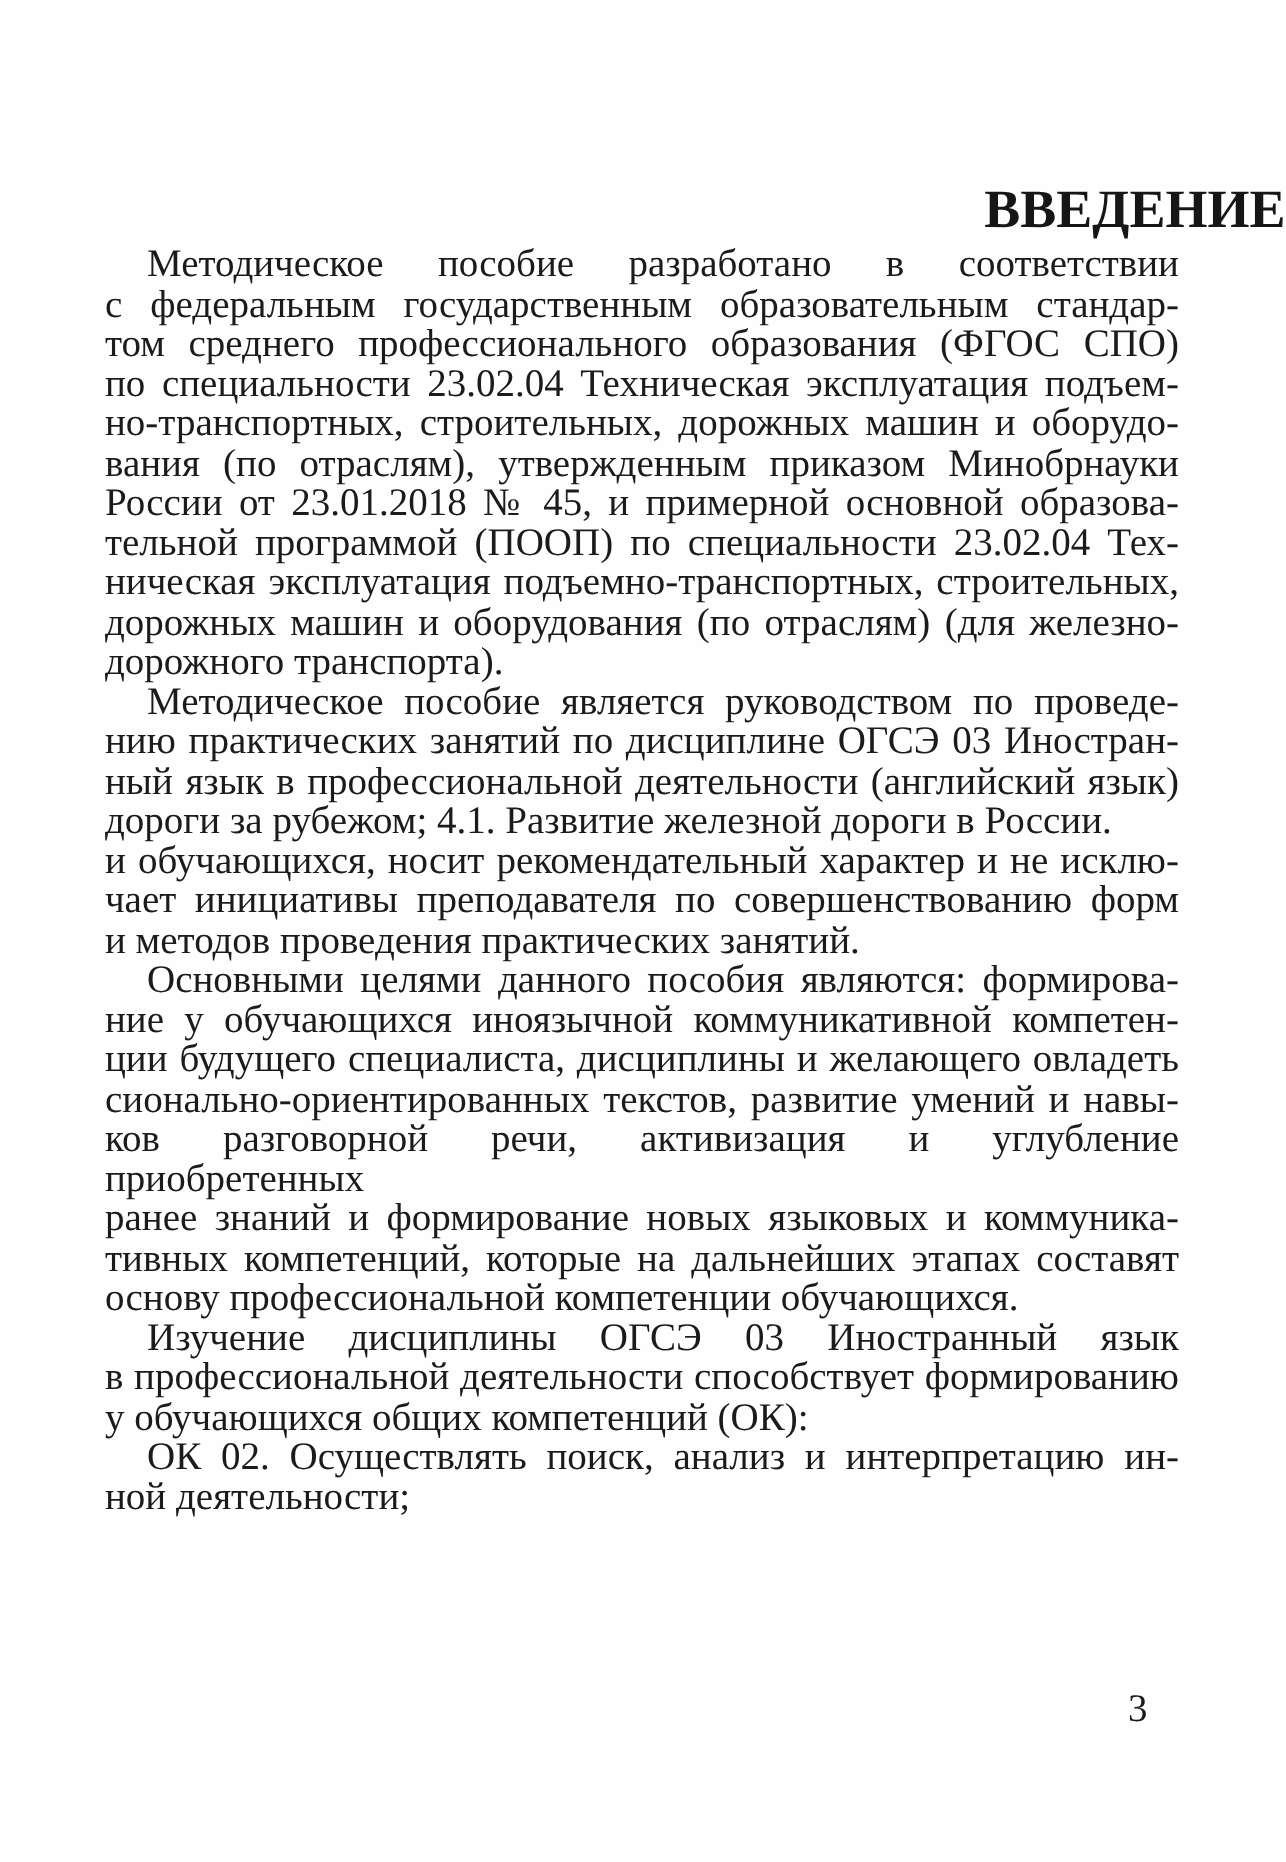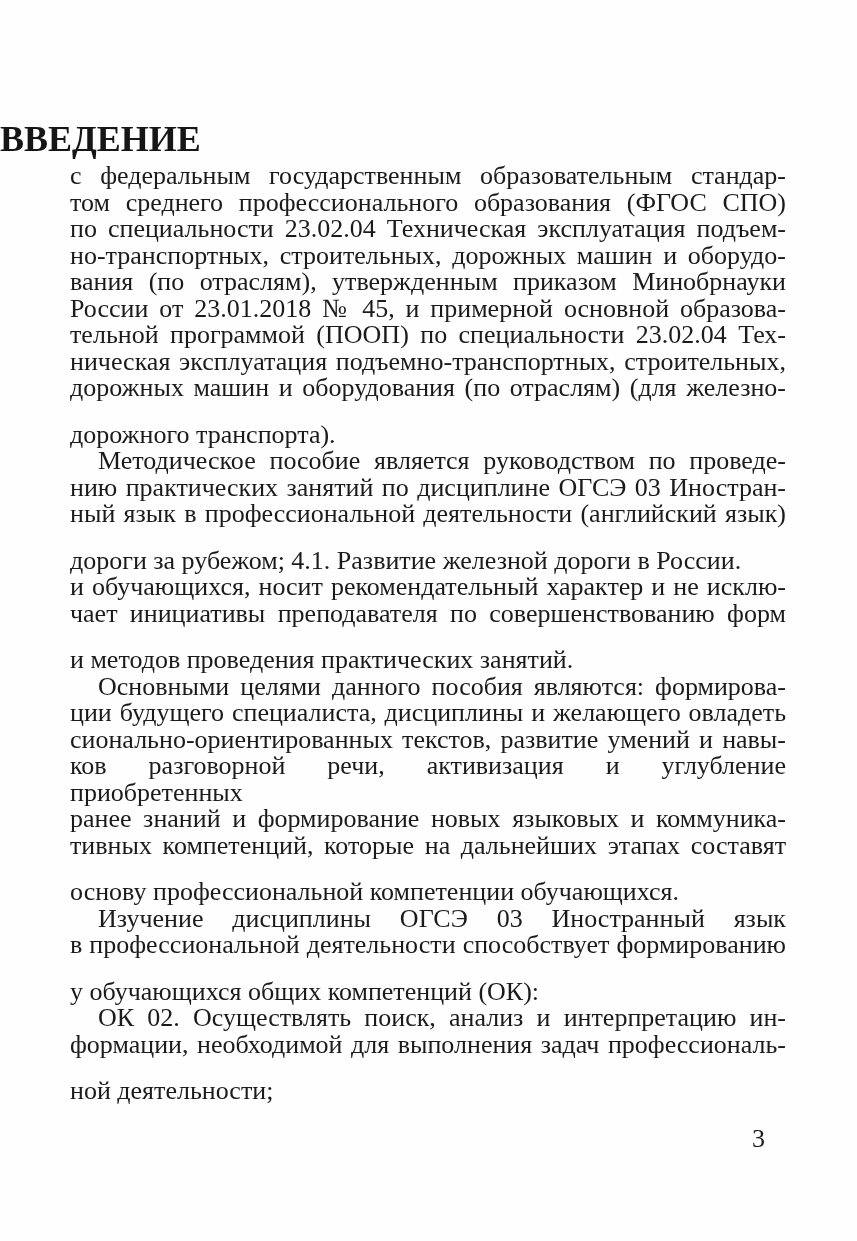--- a/index.html
+++ b/index.html
@@ -21,21 +21,21 @@
     height: 1241px;
     background: #fefefe;
     color: #1a1a1a;
     font-family: "Liberation Serif", "DejaVu Serif", serif;
   }
   .page-title {
     position: absolute;
     top: 97px;
     left: 0;
     width: 857px;
-    text-align: left;
+    text-align: right;
     font-size: 36px;
     font-weight: bold;
     line-height: 1;
     color: #161616;
   }
   .document-body {
     position: absolute;
     top: 163px;
     left: 70px;
     width: 716px;
@@ -50,39 +50,39 @@
   .line {
     text-align: justify;
     text-align-last: justify;
     white-space: normal;
   }
   .line.first {
     text-indent: 28px;
   }
   .line.last {
     text-align-last: left;
-    margin-top: 20px;
   }
   .page-number {
     position: absolute;
     top: 1126px;
     right: 92px;
     font-size: 26px;
     line-height: 26.5px;
     color: #1b1b1b;
   }
 </style>
 </head>
 <body>
 
 <div class="page">
   <h1 class="page-title">ВВЕДЕНИЕ</h1>
 
   <div class="document-body">
       <div class="paragraph">
+        <div class="line first">Методическое пособие разработано в соответствии</div>
         <div class="line">с федеральным государственным образовательным стандар-</div>
         <div class="line">том среднего профессионального образования (ФГОС СПО)</div>
         <div class="line">по специальности 23.02.04 Техническая эксплуатация подъем-</div>
         <div class="line">но-транспортных, строительных, дорожных машин и оборудо-</div>
         <div class="line">вания (по отраслям), утвержденным приказом Минобрнауки</div>
         <div class="line">России от 23.01.2018 № 45, и примерной основной образова-</div>
         <div class="line">тельной программой (ПООП) по специальности 23.02.04 Тех-</div>
         <div class="line">ническая эксплуатация подъемно-транспортных, строительных,</div>
         <div class="line">дорожных машин и оборудования (по отраслям) (для железно-</div>
         <div class="line last">дорожного транспорта).</div>
@@ -93,33 +93,33 @@
         <div class="line">ный язык в профессиональной деятельности (английский язык)</div>
         <div class="line last">дороги за рубежом; 4.1. Развитие железной дороги в России.</div>
       </div>
       <div class="paragraph">
         <div class="line">и обучающихся, носит рекомендательный характер и не исклю-</div>
         <div class="line">чает инициативы преподавателя по совершенствованию форм</div>
         <div class="line last">и методов проведения практических занятий.</div>
       </div>
       <div class="paragraph">
         <div class="line first">Основными целями данного пособия являются: формирова-</div>
+        <div class="line">ние у обучающихся иноязычной коммуникативной компетен-</div>
         <div class="line">ции будущего специалиста, дисциплины и желающего овладеть</div>
         <div class="line">сионально-ориентированных текстов, развитие умений и навы-</div>
         <div class="line">ков разговорной речи, активизация и углубление приобретенных</div>
         <div class="line">ранее знаний и формирование новых языковых и коммуника-</div>
         <div class="line">тивных компетенций, которые на дальнейших этапах составят</div>
         <div class="line last">основу профессиональной компетенции обучающихся.</div>
       </div>
       <div class="paragraph">
         <div class="line first">Изучение дисциплины ОГСЭ 03 Иностранный язык</div>
         <div class="line">в профессиональной деятельности способствует формированию</div>
         <div class="line last">у обучающихся общих компетенций (ОК):</div>
       </div>
       <div class="paragraph">
         <div class="line first">ОК 02. Осуществлять поиск, анализ и интерпретацию ин-</div>
-        <div class="line">формации, необходимой для выполнения задач профессиональ-</div>
         <div class="line last">ной деятельности;</div>
       </div>
     </div>
 
   <div class="page-number">3</div>
 </div>
 
 </body></html>

